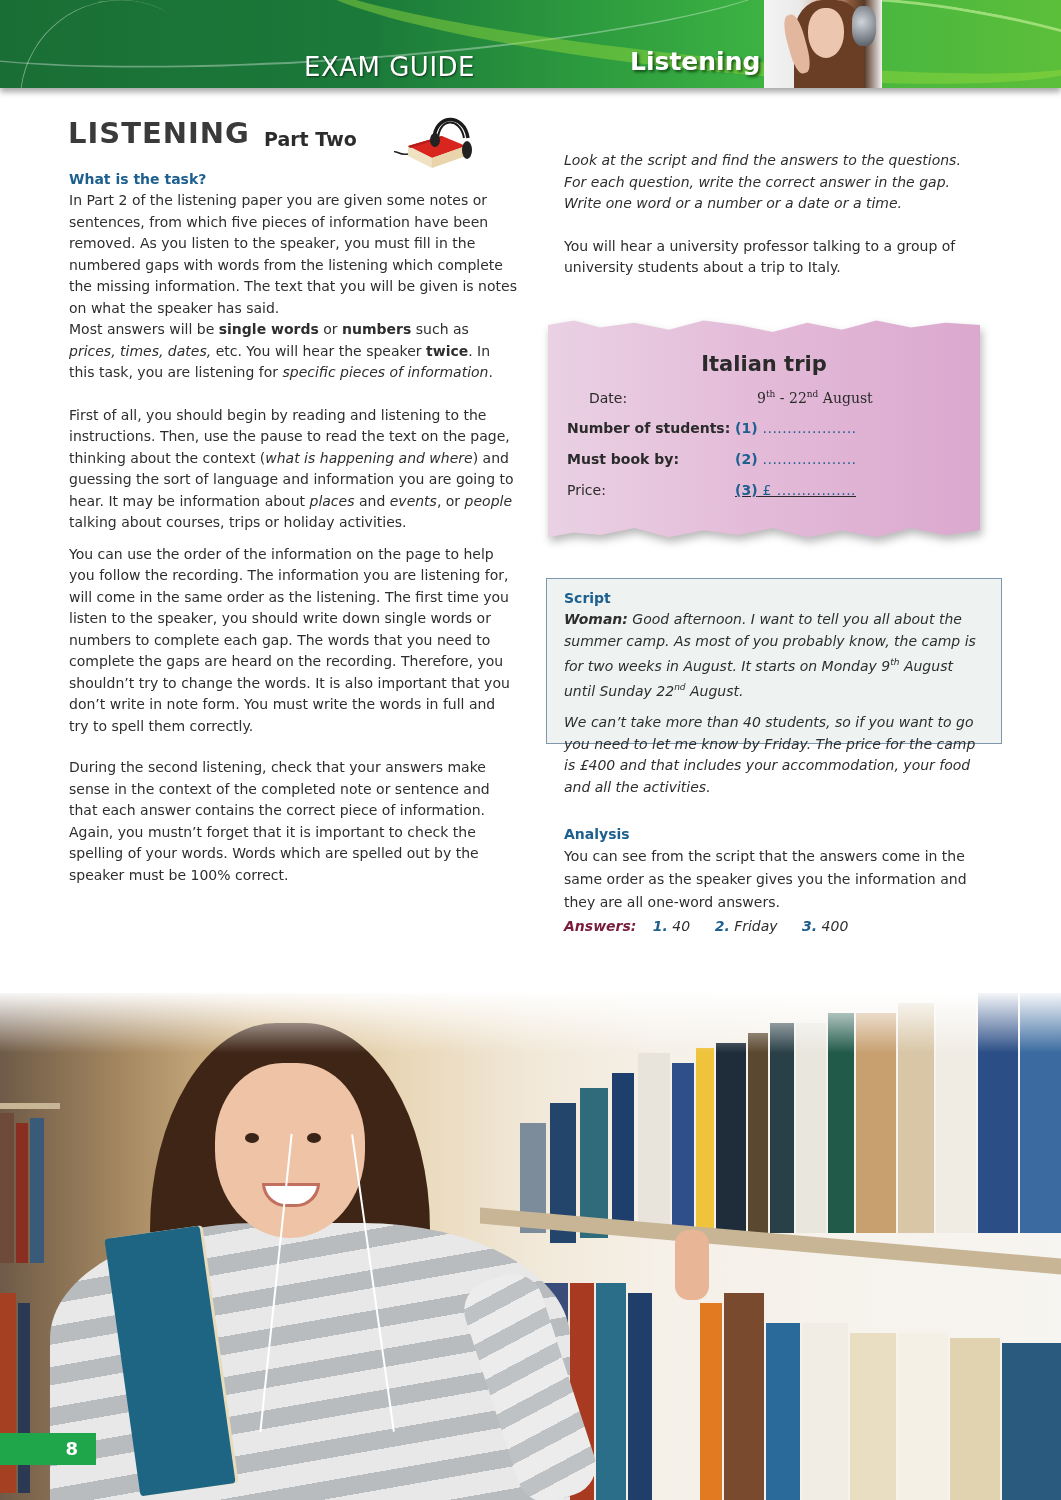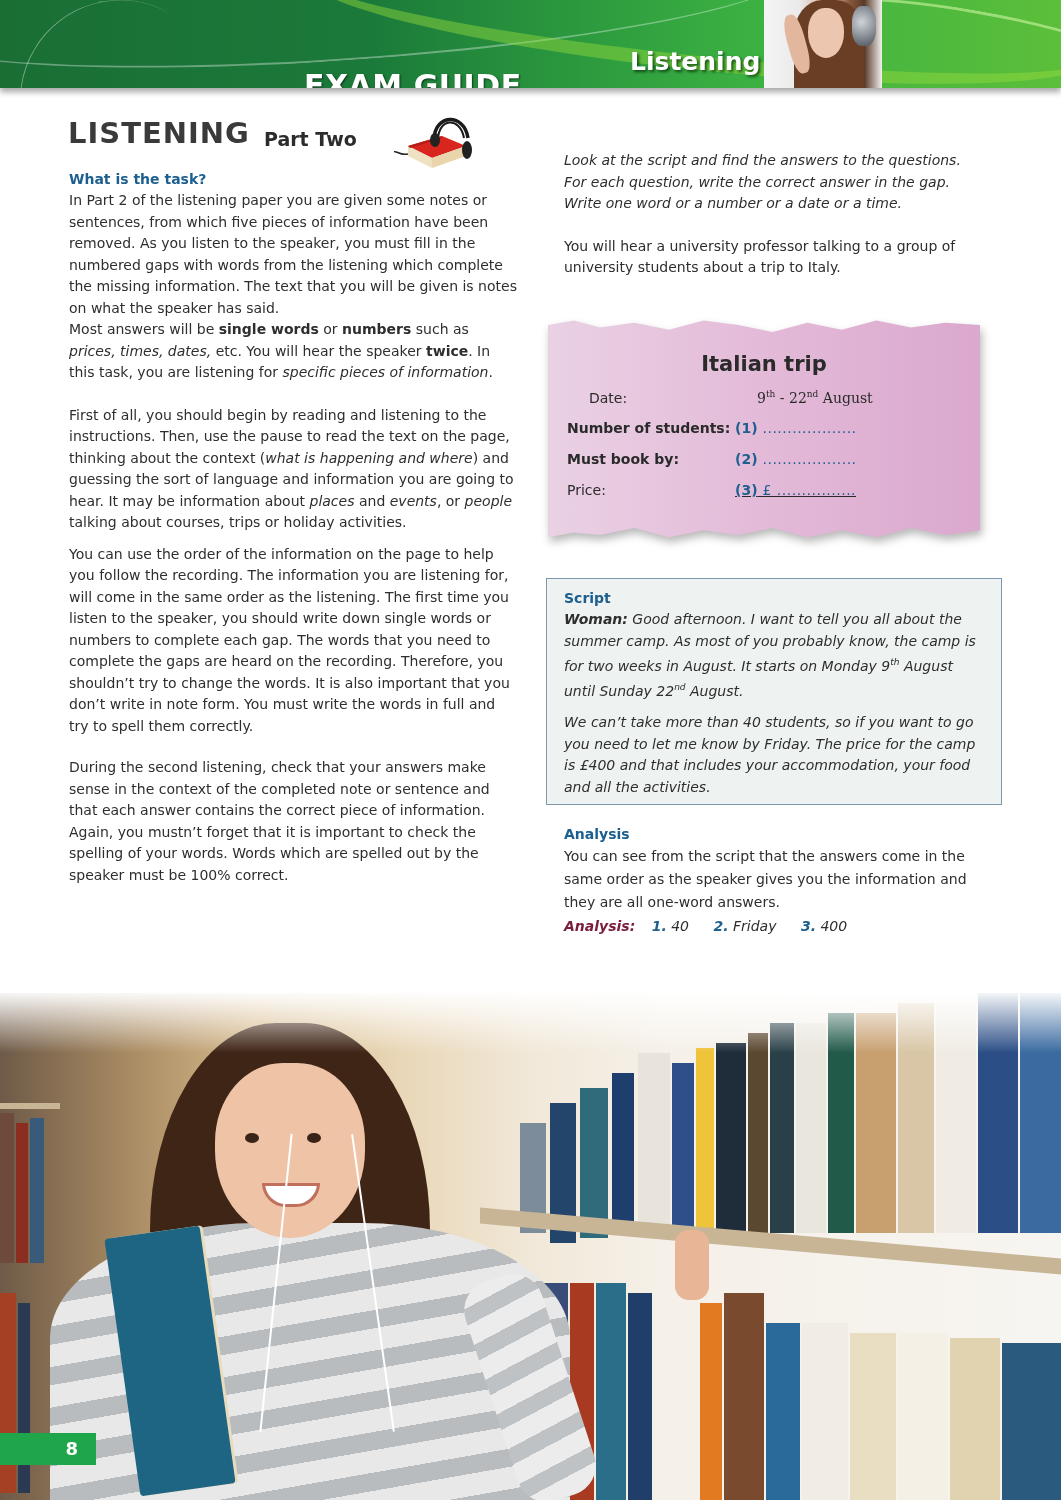--- a/index.html
+++ b/index.html
@@ -33,23 +33,23 @@
     border-left: 1px solid rgba(255,255,255,0.4); border-radius: 50%;
     transform: rotate(30deg);
   }
   .banner-left {
     position: absolute; left: 56px; top: 48px;
     font-family: "DejaVu Sans", sans-serif; font-style: italic; font-weight: bold;
     font-size: 17px; color: #ffffff; text-shadow: 1px 1px 2px rgba(0,0,0,0.6); margin-top: 46px;
   }
   .banner-left .accent { color: #f0f02a; }
   .banner-center {
-    position: absolute; left: 304px; top: 68px;
-    font-family: "DejaVu Sans", sans-serif; font-weight: bold;
-    font-size: 30px; color: #ffffff; letter-spacing: 0.5px;
+    position: absolute; left: 304px; top: 52px;
+    font-family: "DejaVu Sans", sans-serif; font-weight: normal;
+    font-size: 26px; color: #ffffff; letter-spacing: 0.5px;
     text-shadow: 1px 1px 2px rgba(0,0,0,0.6);
   }
   .banner-section {
     position: absolute; left: 630px; top: 47px;
     font-family: "DejaVu Sans", sans-serif; font-weight: bold;
     font-size: 25px; color: #ffffff;
     text-shadow: 2px 2px 3px rgba(0,40,0,0.7);
   }
   .banner-photo {
     position: absolute; left: 764px; top: 0; width: 118px; height: 88px;
@@ -106,21 +106,21 @@
   .note-row { position: absolute; left: 19px; font-size: 14px; color: #2a2a2a; }
   .note-row .label { font-weight: bold; display: inline-block; width: 168px; }
   .note-row .label.plain { font-weight: normal; }
   .note-row .num { color: #1d5f8e; font-weight: bold; }
   .note-row .dots { color: #1d5f8e; letter-spacing: 0.5px; }
   .note-row .hand { font-family: "DejaVu Serif", serif; font-size: 14px; }
   .note-row sup { font-size: 9px; }
 
   
   .script-box {
-    position: absolute; left: 546px; top: 578px; width: 456px; height: 227px;
+    position: absolute; left: 546px; top: 578px; width: 456px; height: 166px;
     background: #eef3f1; border: 1px solid #7d98ad;
     padding: 9px 17px;
     font-size: 14px; line-height: 21.5px; color: #2e2e2e;
   }
   .script-box sup { font-size: 9px; }
 
   
   .analysis { position: absolute; left: 564px; top: 824px; width: 430px; font-size: 14px; line-height: 23px; color: #2e2e2e; }
   .answers-line { font-style: italic; margin-top: 1px; }
   .answers-label { color: #7a1d3c; font-weight: bold; font-style: italic; margin-right: 12px; }
@@ -231,21 +231,21 @@
   <div class="h-blue">Script</div>
   <p class="para it"><span class="b">Woman:</span><span> Good afternoon. I want to tell you all about the summer camp. As most of you probably know, the camp is for two weeks in August. It starts on Monday 9</span><sup>th</sup><span> August until Sunday 22</span><sup>nd</sup><span> August.</span></p>
   <div class="gap-small"></div>
   <p class="para it">We can’t take more than 40 students, so if you want to go you need to let me know by Friday. The price for the camp is £400 and that includes your accommodation, your food and all the activities.</p>
 </div>
 
 <div class="analysis">
   <div class="h-blue">Analysis</div>
   <p class="para">You can see from the script that the answers come in the same order as the speaker gives you the information and they are all one-word answers.</p>
   <div class="answers-line">
-    <span class="answers-label">Analysis:</span>
+    <span class="answers-label">Answers:</span>
     <span class="ans-item"><span class="ans-num">1.</span><span> 40</span></span>
     <span class="ans-item"><span class="ans-num">2.</span><span> Friday</span></span>
     <span class="ans-item"><span class="ans-num">3.</span><span> 400</span></span>
   </div>
 </div>
 
 <div class="photo">
 
   <div class="shelf" style="left:0;top:110px;width:60px;height:6px;"></div>
   <div class="book" style="left:0;top:120px;width:14px;height:150px;background:#6d4a3a;"></div>

